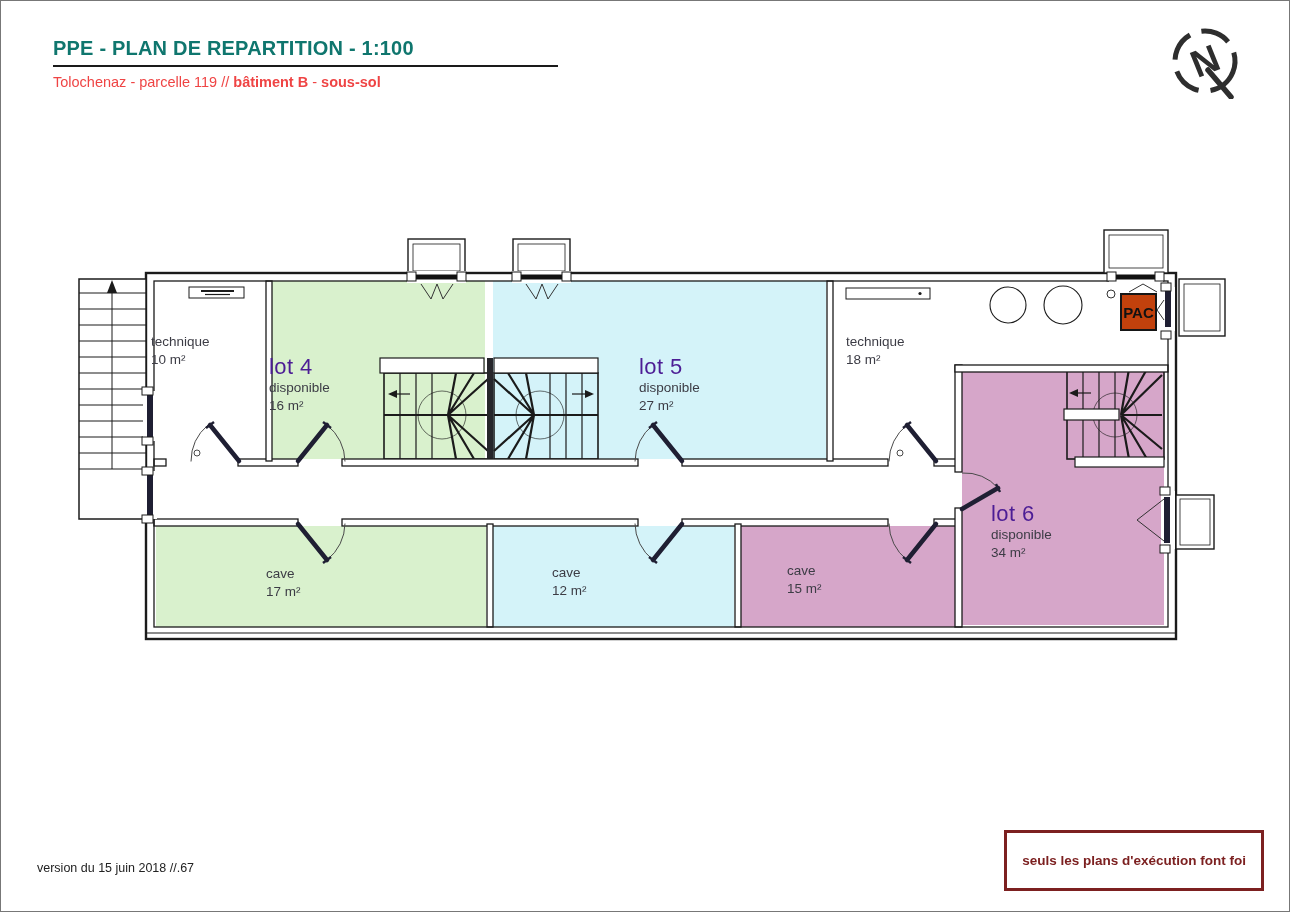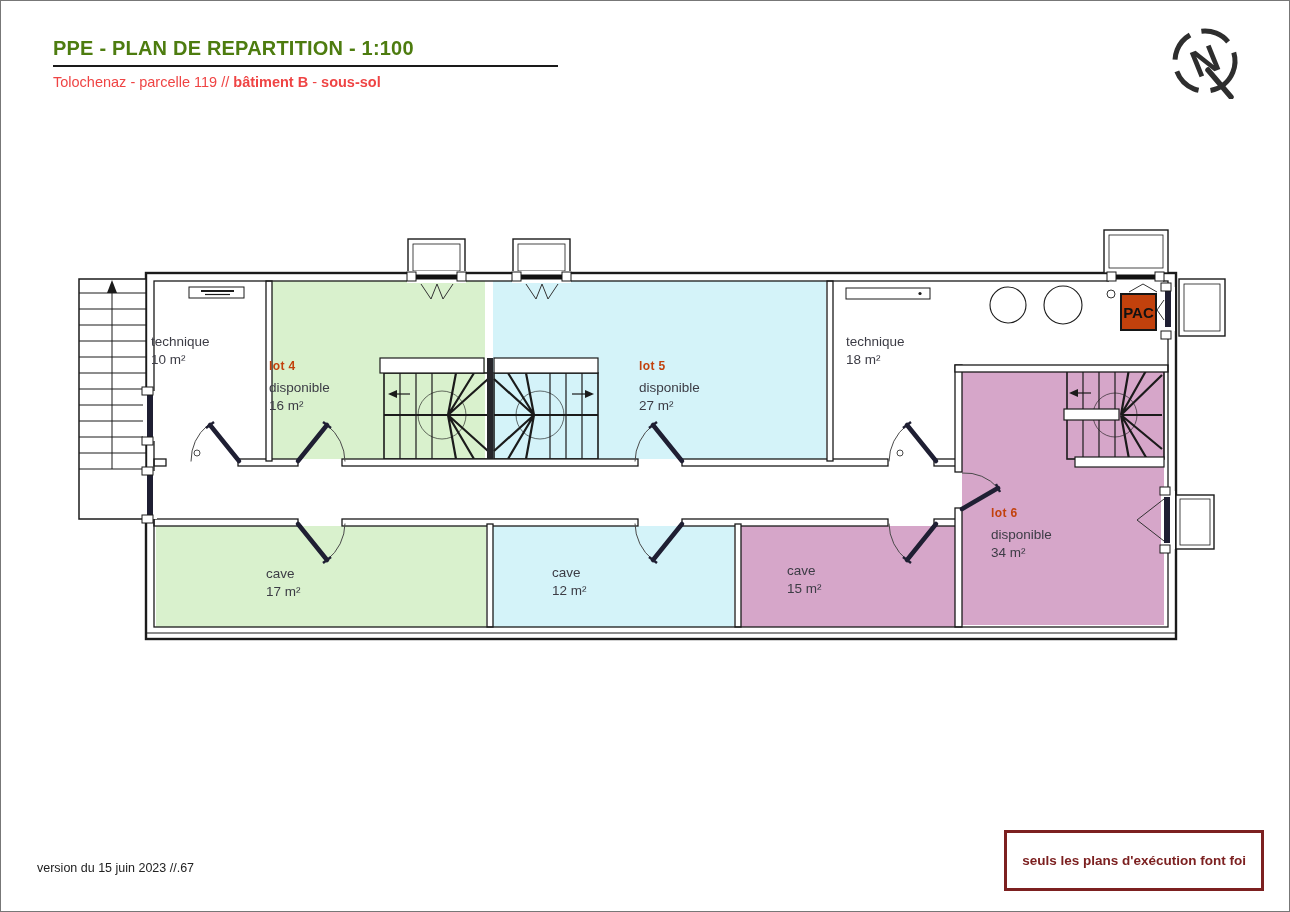--- a/index.html
+++ b/index.html
@@ -1,26 +1,26 @@
 <!DOCTYPE html>
 <html><head>
 <meta charset="utf-8">
 <style>
   html,body{margin:0;padding:0;background:#e8e8e8}
   .page{position:relative;width:1290px;height:912px;background:#fff;border:1px solid #777;
         box-sizing:border-box;font-family:"Liberation Sans",sans-serif;overflow:hidden}
   svg.plan{position:absolute;left:0;top:0}
   .header{position:absolute;left:52px;top:36px}
-  .title{font-size:20px;font-weight:bold;color:#4d7c0f;letter-spacing:.2px;margin:0}
+  .title{font-size:20px;font-weight:bold;color:#0f766e;letter-spacing:.2px;margin:0}
   .title-rule{width:505px;border-bottom:2px solid #1a1a1a;margin-top:5px}
   .subtitle{margin-top:7px;font-size:14.5px;color:#ef4444}
   .subtitle .b{font-weight:bold}
   .north{position:absolute;left:1166px;top:22px}
   .room-label{position:absolute;text-align:left;color:#3c3c45;font-size:13.5px;line-height:18px}
-  .lot-title{font-weight:bold;font-size:12px;color:#c2410c;letter-spacing:.4px;line-height:19px;margin-bottom:3px}
+  .lot-title{font-weight:normal;font-size:22px;color:#4c1d95;letter-spacing:.4px;line-height:19px;margin-bottom:3px}
   .pac{position:absolute;left:1119px;top:292px;width:37px;height:38px;border:2px solid #161616;
        background:#c2410c;display:flex;align-items:center;justify-content:center;
        font-weight:bold;font-size:15px;color:#111;box-sizing:border-box}
   .version{position:absolute;left:36px;top:860px;font-size:12.5px;color:#222}
   .disclaimer{position:absolute;right:25px;top:829px;border:3px solid #7c2020;color:#7c2020;
               background:#fff;font-weight:bold;font-size:13.5px;padding:20px 15px}
 </style>
 </head>
 <body>
 
@@ -284,16 +284,16 @@
     <div>cave</div>
     <div>12 m²</div>
   </div>
   <div class="room-label" style="left:786px;top:561px;width:130px">
     <div>cave</div>
     <div>15 m²</div>
   </div>
 
   <div class="pac">PAC</div>
 
-  <div class="version">version du 15 juin 2023 //.67</div>
+  <div class="version">version du 15 juin 2018 //.67</div>
   <div class="disclaimer">seuls les plans d'exécution font foi</div>
 
 </div>
 
 </body></html>

